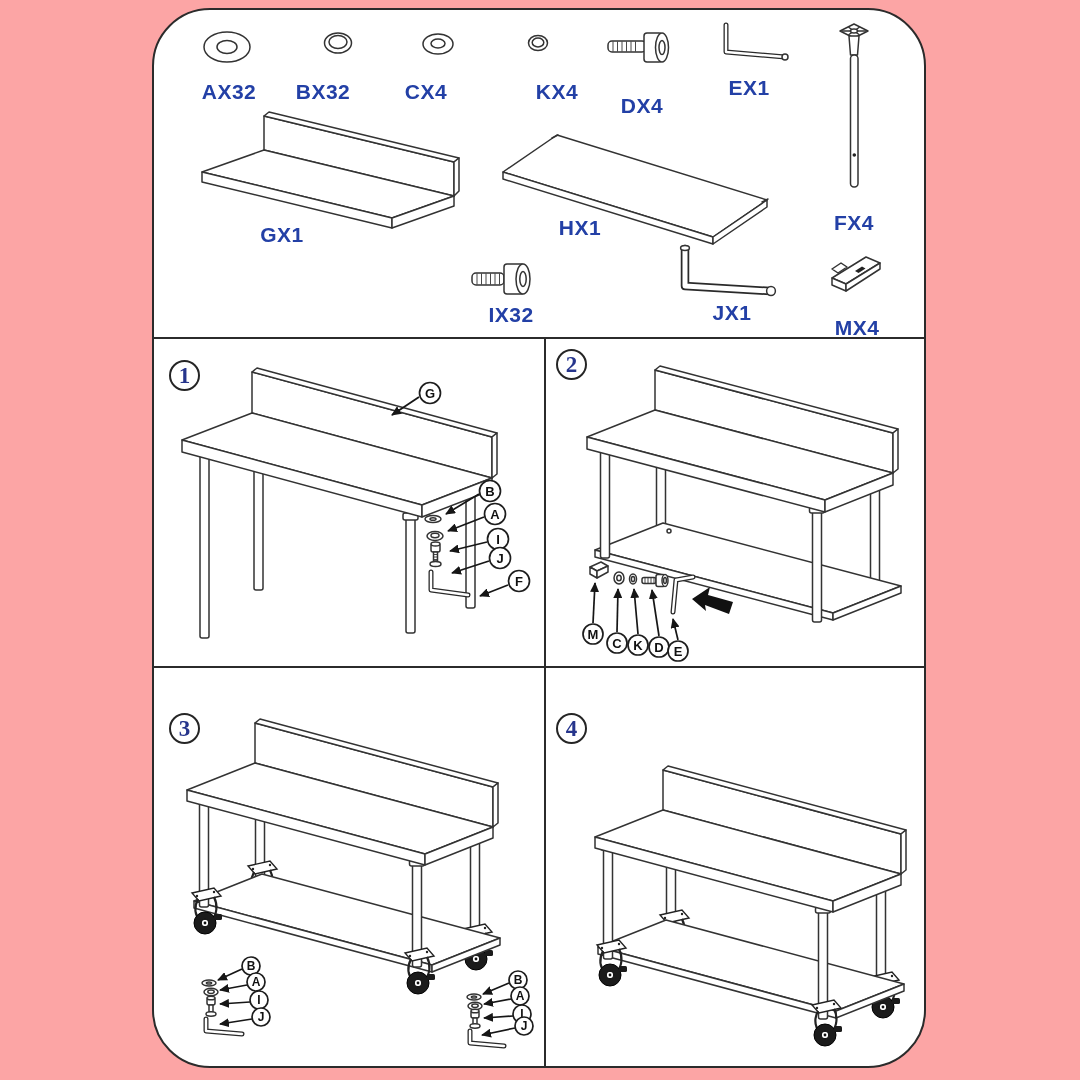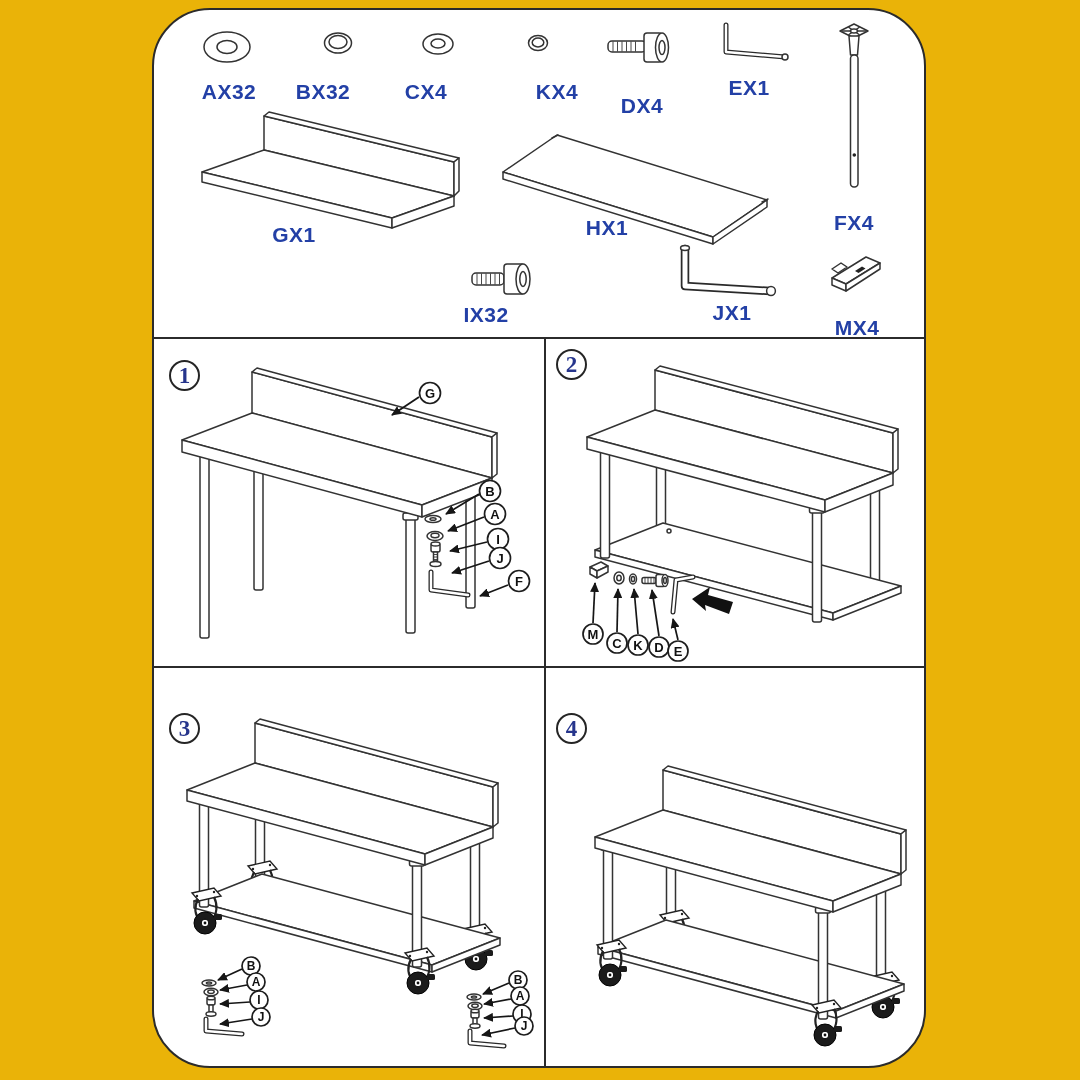--- a/index.html
+++ b/index.html
@@ -1,16 +1,16 @@
 <!DOCTYPE html>
 <html><head>
 <meta charset="utf-8">
 <style>
   html,body{margin:0;padding:0;background:#fff;}
-  #stage{position:relative;width:1080px;height:1080px;background:#eab308;overflow:hidden;
+  #stage{position:relative;width:1080px;height:1080px;background:#fca5a5;overflow:hidden;
          font-family:"Liberation Sans",sans-serif;text-decoration:underline;}
   .sheet{position:absolute;left:152px;top:8px;width:774px;height:1060px;
          border:2px solid #2b2b2b;border-radius:58px;box-sizing:border-box;background:#fff;}
   .hdiv{position:absolute;background:#2b2b2b;height:2px;}
   .vdiv{position:absolute;background:#2b2b2b;width:2px;}
   .panel-svg{position:absolute;}
   .plabel{position:absolute;transform:translateX(-50%);font-weight:700;font-size:21px;
           color:#2340a6;letter-spacing:.5px;white-space:nowrap;}
   .stepnum{position:absolute;width:31px;height:31px;border:2.5px solid #252525;border-radius:50%;
            display:flex;align-items:center;justify-content:center;
@@ -136,24 +136,24 @@
       <polygon points="703,261 710,256.5 713.5,258.5 706.5,263" fill="#222"></polygon>
     </g>
   </svg>
 
   <div class="plabel" style="left:229px;top:80px">AX32</div>
   <div class="plabel" style="left:323px;top:80px">BX32</div>
   <div class="plabel" style="left:426px;top:80px">CX4</div>
   <div class="plabel" style="left:557px;top:80px">KX4</div>
   <div class="plabel" style="left:642px;top:94px">DX4</div>
   <div class="plabel" style="left:749px;top:76px">EX1</div>
-  <div class="plabel" style="left:294px;top:223px">GX1</div>
-  <div class="plabel" style="left:607px;top:216px">HX1</div>
+  <div class="plabel" style="left:282px;top:223px">GX1</div>
+  <div class="plabel" style="left:580px;top:216px">HX1</div>
   <div class="plabel" style="left:854px;top:211px">FX4</div>
-  <div class="plabel" style="left:486px;top:303px">IX32</div>
+  <div class="plabel" style="left:511px;top:303px">IX32</div>
   <div class="plabel" style="left:732px;top:301px">JX1</div>
   <div class="plabel" style="left:857px;top:316px">MX4</div>
 
   <svg class="panel-svg" style="left:152px;top:338px" width="392" height="328" viewBox="0 0 392 328">
     <g>
       <rect x="102" y="88" width="9" height="164" rx="2" class="fw"></rect>
         <rect x="99" y="86" width="15" height="6" rx="2" class="fw"></rect>
       <rect x="314" y="150" width="9" height="120" rx="2" class="fw"></rect>
         <rect x="311" y="146" width="15" height="7" rx="2" class="fw"></rect>
       <rect x="48" y="112" width="9" height="188" rx="2" class="fw"></rect>

